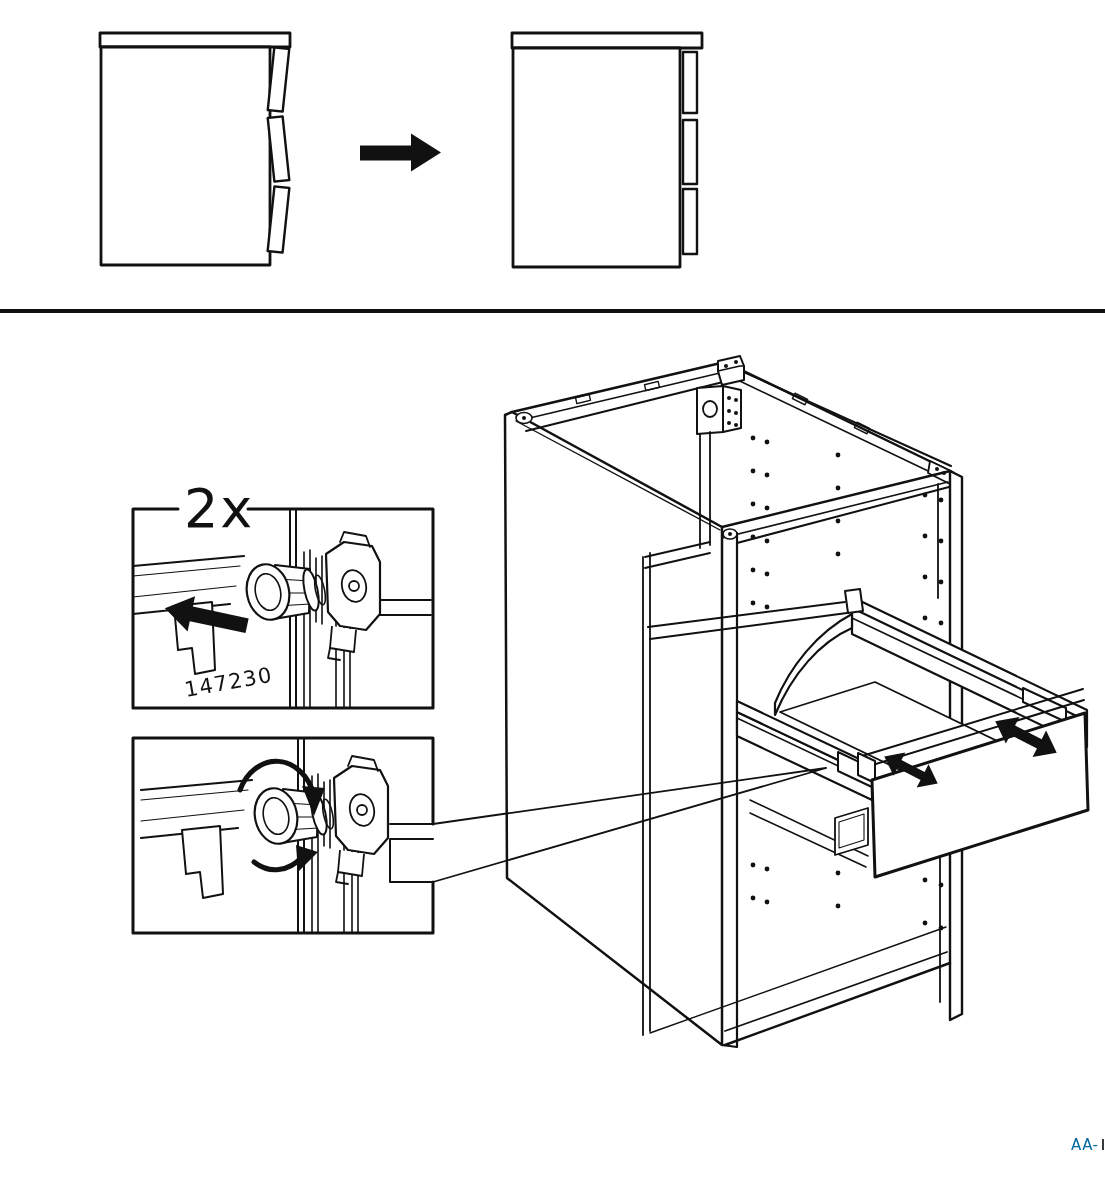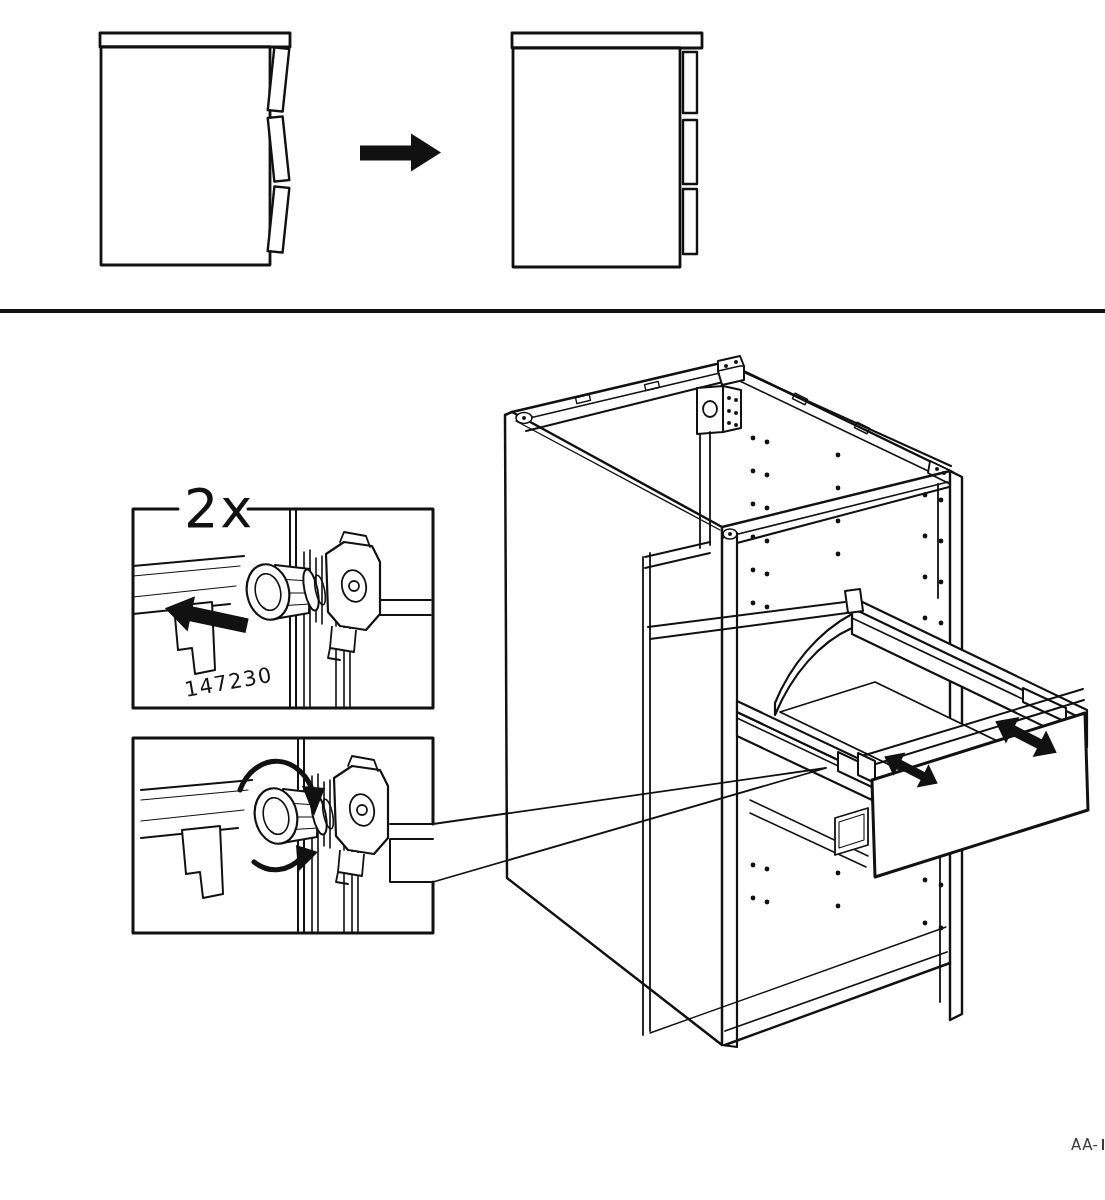--- a/index.html
+++ b/index.html
@@ -12,21 +12,21 @@
   .ln{stroke:#111;fill:none;stroke-linecap:round;stroke-linejoin:round;}
   .fw{stroke:#111;fill:#fff;stroke-linejoin:round;}
   .blk{fill:#111;stroke:none;}
   .thin{stroke-width:1.2;}
   .dots circle{fill:#111;stroke:none;}
   text{fill:#111;}
   .qty{font-size:54px;letter-spacing:2px;}
   .pno{font-size:21px;letter-spacing:1.5px;}
   #page-code{
     position:absolute;left:1071px;top:1136px;
-    font-size:15px;color:#404040;letter-spacing:0.5px;white-space:nowrap;
+    font-size:15px;color:#0369a1;letter-spacing:0.5px;white-space:nowrap;
   }
   #page-code .partial{
     display:inline-block;width:2px;height:11px;background:#3a3a3a;margin-left:3px;
   }
 </style>
 </head>
 <body>
 
 <svg width="1105" height="1200" viewBox="0 0 1105 1200">
 

